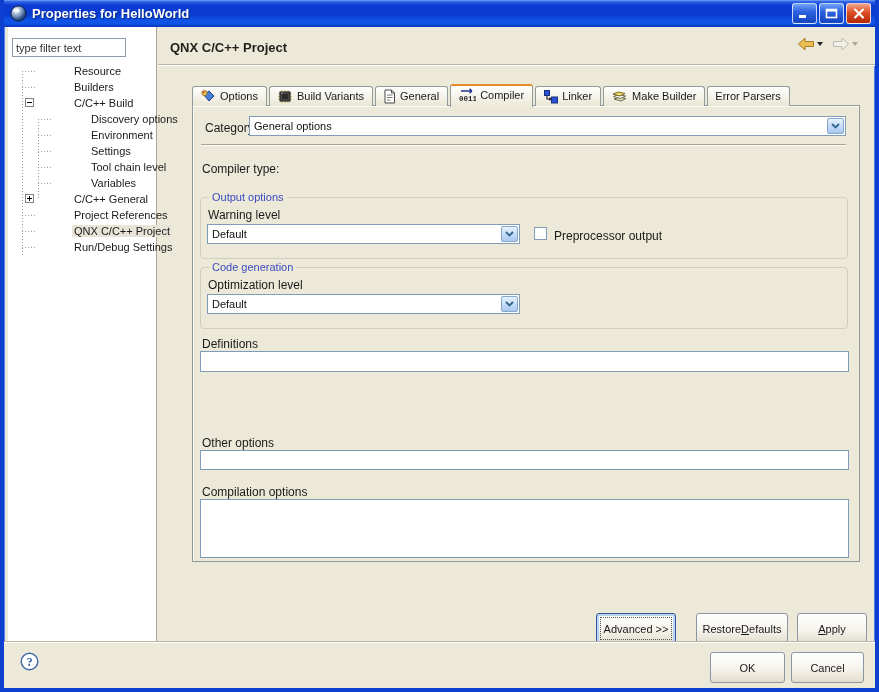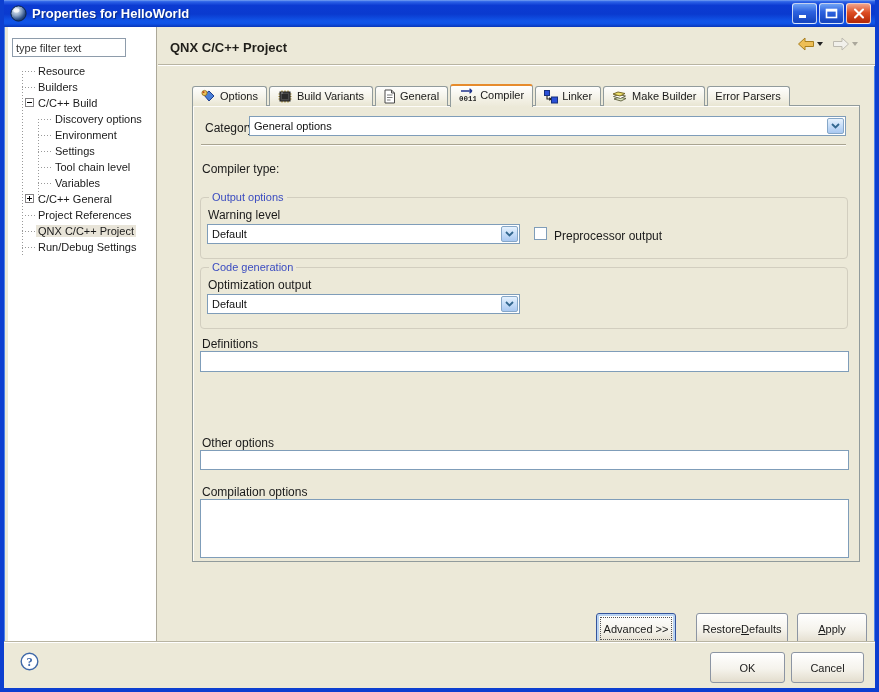--- a/index.html
+++ b/index.html
@@ -22,21 +22,21 @@
   .cap-btn.close { background:linear-gradient(180deg,#F2A48C 0%, #E25L3A 40%, #D63D16 45%, #B62A08 95%);
       background:linear-gradient(180deg,#F2A48C 0%, #DD4E24 45%, #B62A08 95%); }
   .cap-btn svg { display:block; }
 
   
   .left-panel { position:absolute; left:4px; top:27px; width:149px; height:614px; background:#fff;
       border-right:1px solid #ACA899; }
   .filter-input { position:absolute; left:4px; top:11px; width:114px; height:19px;
       border:1px solid #8E9CAB; font-family:"Liberation Sans",sans-serif; font-size:11px; padding:2px 3px; color:#333; background:#fff; }
   .tree { position:absolute; left:0; top:36px; width:148px; font-size:11px; color:#1a1a1a; }
-  .tree-row { position:relative; height:16px; line-height:16px; white-space:nowrap; cursor:default; }
+  .tree-row { position:relative; height:16px; line-height:16px; white-space:nowrap; cursor:default;padding-left:36px; }
   .tree-label { padding:0 2px; }
   .tree-label.selected { background:#E8E4D8; }
   .lvl1 .tree-label { margin-left:28px; }
   .lvl2 .tree-label { margin-left:45px; }
   .leader { position:absolute; top:8px; height:1px; background:repeating-linear-gradient(90deg,#9a9a9a 0 1px, transparent 1px 3px); }
   .lvl1 > .leader { left:14px; width:13px; }
   .lvl2 > .leader { left:30px; width:14px; }
   .vguide { position:absolute; left:14px; width:1px; background:repeating-linear-gradient(180deg,#9a9a9a 0 1px, transparent 1px 3px); }
   .vguide2 { position:absolute; left:30px; width:1px; background:repeating-linear-gradient(180deg,#9a9a9a 0 1px, transparent 1px 3px); }
   .expander { position:absolute; left:17px; top:3px; width:9px; height:9px; background:#fff; border:1px solid #848284; }
@@ -300,21 +300,21 @@
               <path d="M1 1 L4.5 4.5 L8 1" fill="none" stroke="#33678F" stroke-width="1.8"></path>
             </svg>
         </span>
       </div>
       <span class="checkbox" style="left:333px; top:29px;"></span>
       <span class="flabel" style="left:353px; top:31px;">Preprocessor output</span>
     </div>
 
     <div class="group" style="left:7px; top:161px; width:648px; height:62px;">
       <span class="group-title">Code generation</span>
-      <span class="flabel" style="left:7px; top:10px;">Optimization output</span>
+      <span class="flabel" style="left:7px; top:10px;">Optimization level</span>
       <div class="combo" style="left:6px; top:26px; width:313px;">
         <span class="combo-text">Default</span>
         <span class="combo-arrow">
           <svg width="9" height="6" viewBox="0 0 9 6">
               <path d="M1 1 L4.5 4.5 L8 1" fill="none" stroke="#33678F" stroke-width="1.8"></path>
             </svg>
         </span>
       </div>
     </div>
 

